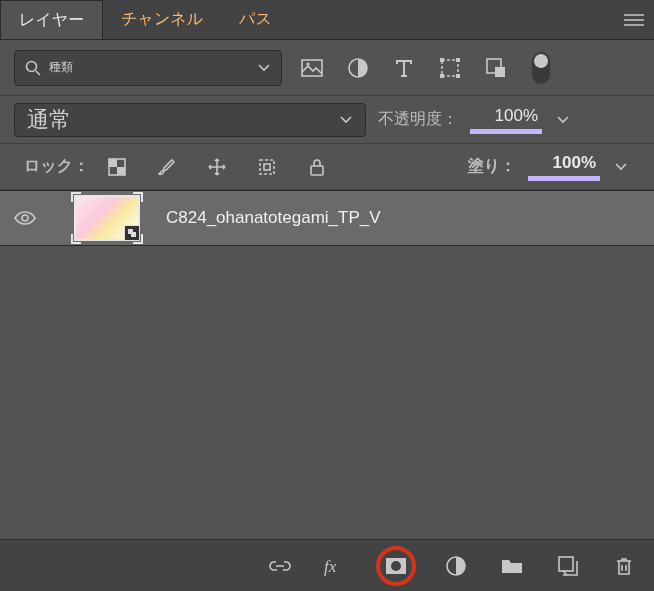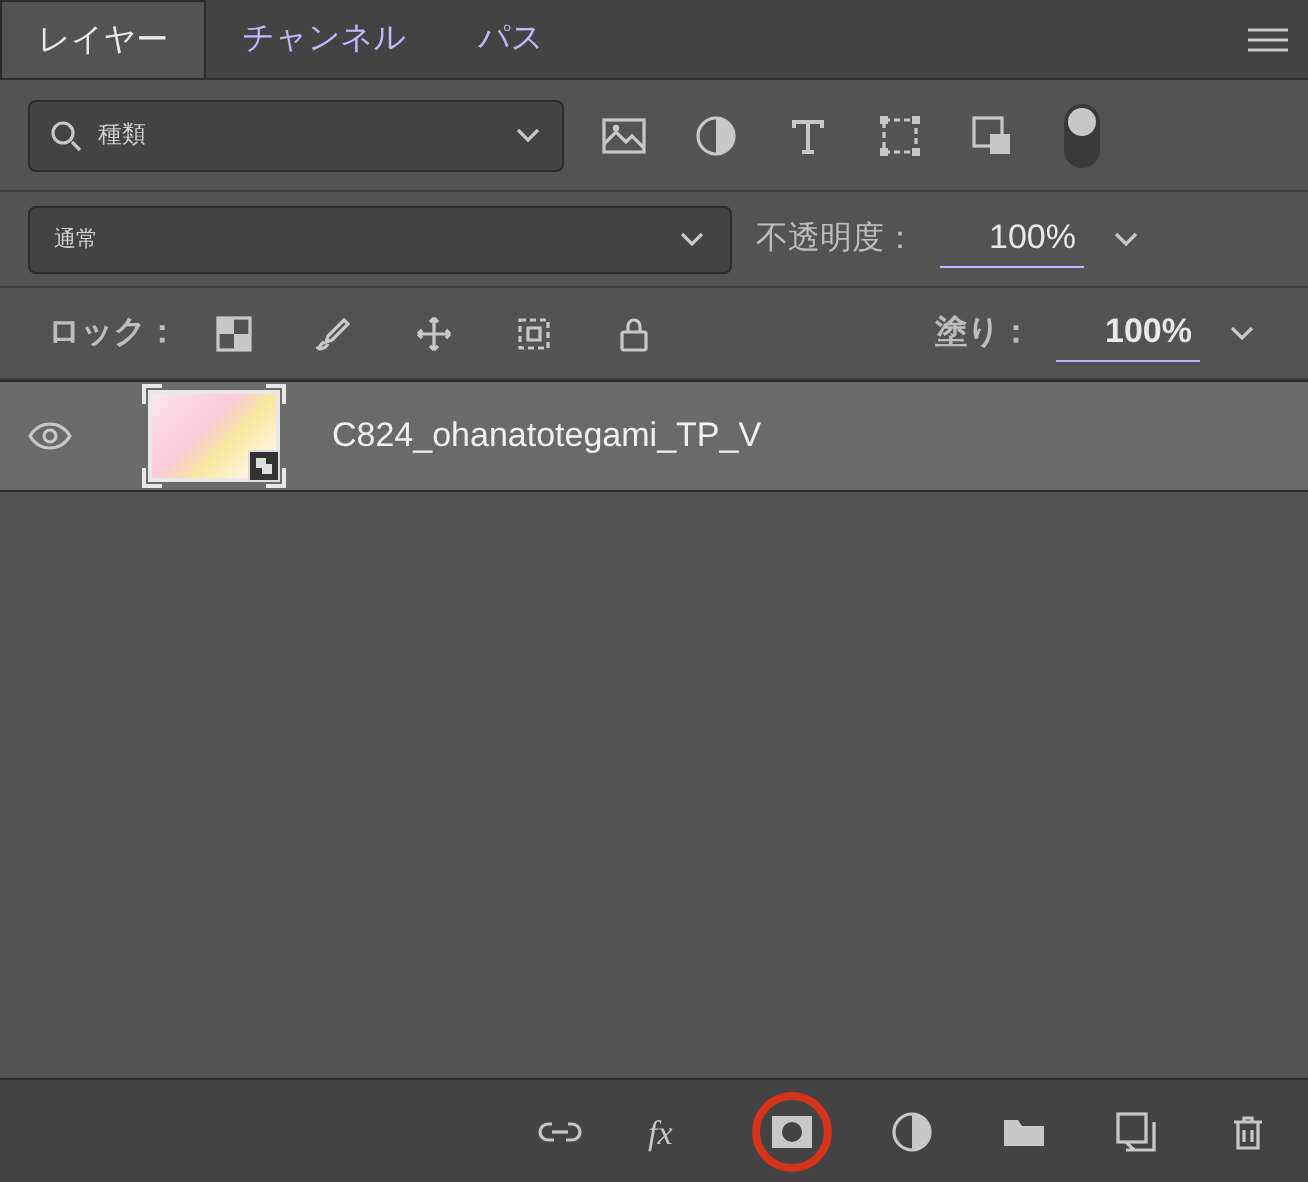--- a/index.html
+++ b/index.html
@@ -15,21 +15,21 @@
 .tabs-row {
   display: flex;
   align-items: center;
   height: 40px;
   background: #434343;
   border-bottom: 1px solid #2b2b2b;
 }
 .tab {
   padding: 10px 18px;
   font-size: 16px;
-  color: #c4b5fd;
+  color: #fdba74;
   cursor: pointer;
   height: 100%;
   display: flex;
   align-items: center;
 }
 .tab.active {
   background: #535353;
   color: #e8e8e8;
   border-top: 1px solid #2b2b2b;
   border-left: 1px solid #2b2b2b;
@@ -97,23 +97,23 @@
   border-radius: 4px;
   display: flex;
   align-items: center;
   padding: 0 12px;
   cursor: pointer;
 }
 .label { font-size: 16px; color: #bdbdbd; }
 .value-box {
   min-width: 72px;
   height: 28px;
-  border-bottom: 1px solid #c4b5fd;
-  display: flex;
-  align-items: center;
+  border-bottom: 5px solid #c4b5fd;
+  display: flex;
+  align-items: flex-start;
   justify-content: flex-end;
   padding: 0 4px;
   font-size: 17px;
   color: #e8e8e8;
 }
 .chev-sml { width: 18px; display:flex; align-items:center; justify-content:center; cursor:pointer; }
 .lock-row {
   display: flex;
   align-items: center;
   height: 46px;
@@ -244,21 +244,21 @@
       <svg width="20" height="20">
           <rect class="ico" x="1" y="1" width="14" height="14"></rect>
           <rect class="ico-fill" x="9" y="9" width="10" height="10"></rect>
         </svg>
     </div>
     <div class="toggle-pill"></div>
   </div>
 
   <div class="blend-row">
     <div class="blend-select">
-      <span style="font-size:11px;">通常</span>
+      <span style="font-size:22px;">通常</span>
       <span class="chev" style="margin-left:auto;">
         <svg width="14" height="10">
             <path class="ico" d="M2 2l5 5 5-5"></path>
           </svg>
       </span>
     </div>
     <span class="label">不透明度：</span>
     <div class="value-box">
       <span>100%</span>
     </div>

